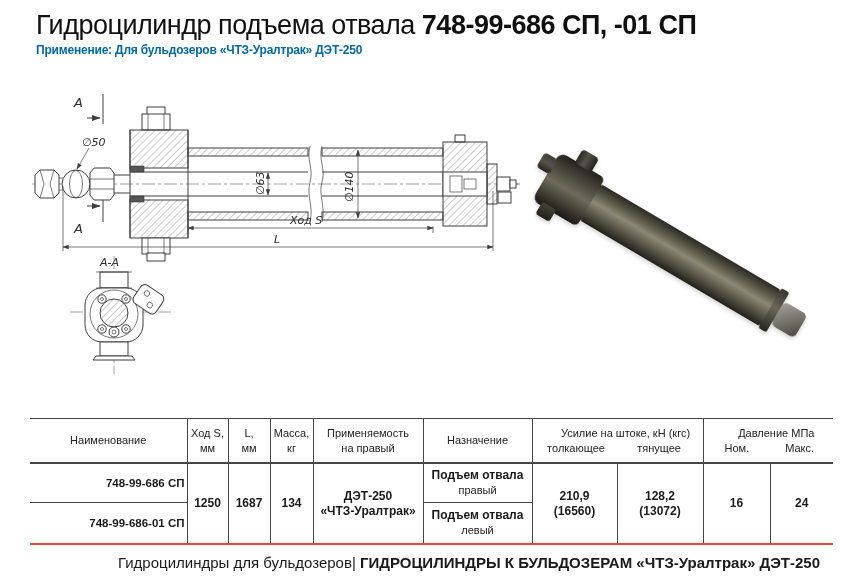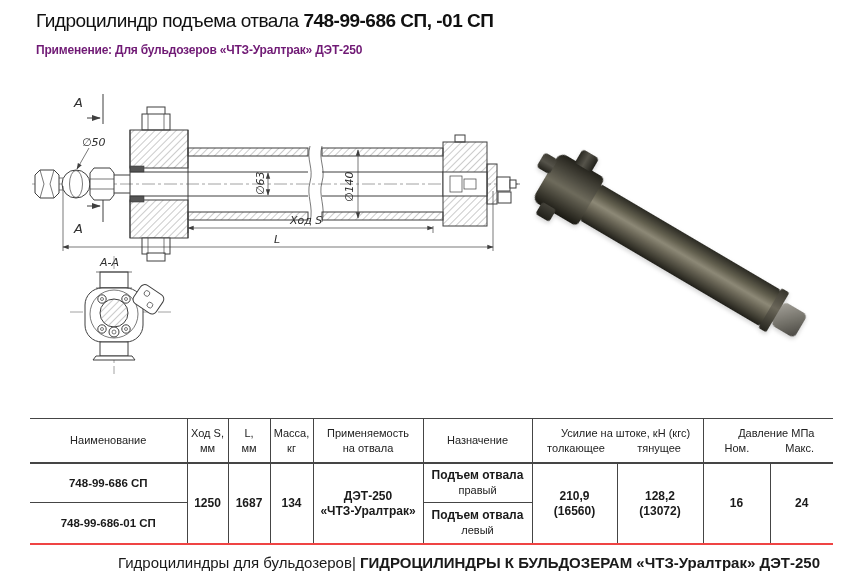--- a/index.html
+++ b/index.html
@@ -3,27 +3,27 @@
 <meta charset="utf-8">
 <style>
   html,body{margin:0;padding:0;}
   body{
     width:846px;height:586px;position:relative;overflow:hidden;
     background:#ffffff;color:#1c1c1c;
     font-family:"Liberation Sans",sans-serif;
   }
   
   .page-title{
-    position:absolute;left:36px;top:10px;font-size:19px;letter-spacing:-0.5px;
+    position:absolute;left:36px;top:10px;font-size:27px;letter-spacing:-0.5px;
     color:#101010;white-space:nowrap;
   }
   .page-title .bold{font-weight:bold;}
   .application{
     position:absolute;left:36px;top:43px;font-size:12px;font-weight:bold;
-    letter-spacing:-0.2px;color:#701a75;
+    letter-spacing:-0.2px;color:#0369a1;
   }
   
   .drawing{position:absolute;left:30px;top:78px;}
   .drawing .ln{stroke:#3f3f3f;fill:none;stroke-width:1;}
   .drawing .thin{stroke:#3f3f3f;fill:none;stroke-width:0.7;}
   .drawing .cl{stroke:#8a8a8a;fill:none;stroke-width:0.8;stroke-dasharray:13 3 3 3;}
   .drawing .hatch{fill:url(#h1);stroke:#3f3f3f;stroke-width:1;}
   .drawing .wfill{fill:#ffffff;stroke:#3f3f3f;stroke-width:1;}
   .drawing .dark{fill:#555555;stroke:#3f3f3f;stroke-width:0.6;}
   .drawing text{font:italic 11px "DejaVu Sans",sans-serif;fill:#2e2e2e;stroke:none;}
@@ -61,21 +61,21 @@
   th,td{padding:0 2px;text-align:center;vertical-align:middle;overflow:hidden;}
   thead th{
     height:43px;font-weight:normal;font-size:11px;line-height:1.3;
     border-bottom:2px solid #454545;color:#222;
   }
   .vl{border-left:1px solid #454545;}
   tbody td{font-size:12px;font-weight:bold;line-height:1.25;color:#1a1a1a;}
   tr.r1 td{height:38px;}
   tr.r2 td{height:40px;}
   td.divided{border-bottom:1px solid #454545;}
-  .name-cell{font-size:11.5px;}
+  .name-cell{font-size:11.5px;text-align:right;}
   .grp{font-size:11px;margin-left:16px;}
   .subrow{display:flex;}
   .subrow span{flex:1;font-size:11px;}
   .sub{font-weight:normal;font-size:11px;text-align:center;}
   
   .footer{position:absolute;right:26px;top:554px;font-size:15px;color:#1a1a1a;white-space:nowrap;}
   .footer .bold{font-weight:bold;}
 </style>
 </head>
 <body>
@@ -237,21 +237,21 @@
         <col style="width:86px">
         <col style="width:67px">
         <col style="width:63px">
     </colgroup>
     <thead>
       <tr>
         <th><span>Наименование</span></th>
         <th class="vl"><span>Ход S,</span><br><span>мм</span></th>
         <th class="vl"><span>L,</span><br><span>мм</span></th>
         <th class="vl"><span>Масса,</span><br><span>кг</span></th>
-        <th class="vl"><span>Применяемость</span><br><span>на отвала</span></th>
+        <th class="vl"><span>Применяемость</span><br><span>на правый</span></th>
         <th class="vl"><span>Назначение</span></th>
         <th class="vl" colspan="2">
           <div class="grp">Усилие на штоке, кН (кгс)</div>
           <div class="subrow">
             <span>толкающее</span>
             <span>тянущее</span>
           </div>
         </th>
         <th class="vl" colspan="2">
           <div class="grp">Давление МПа</div>

